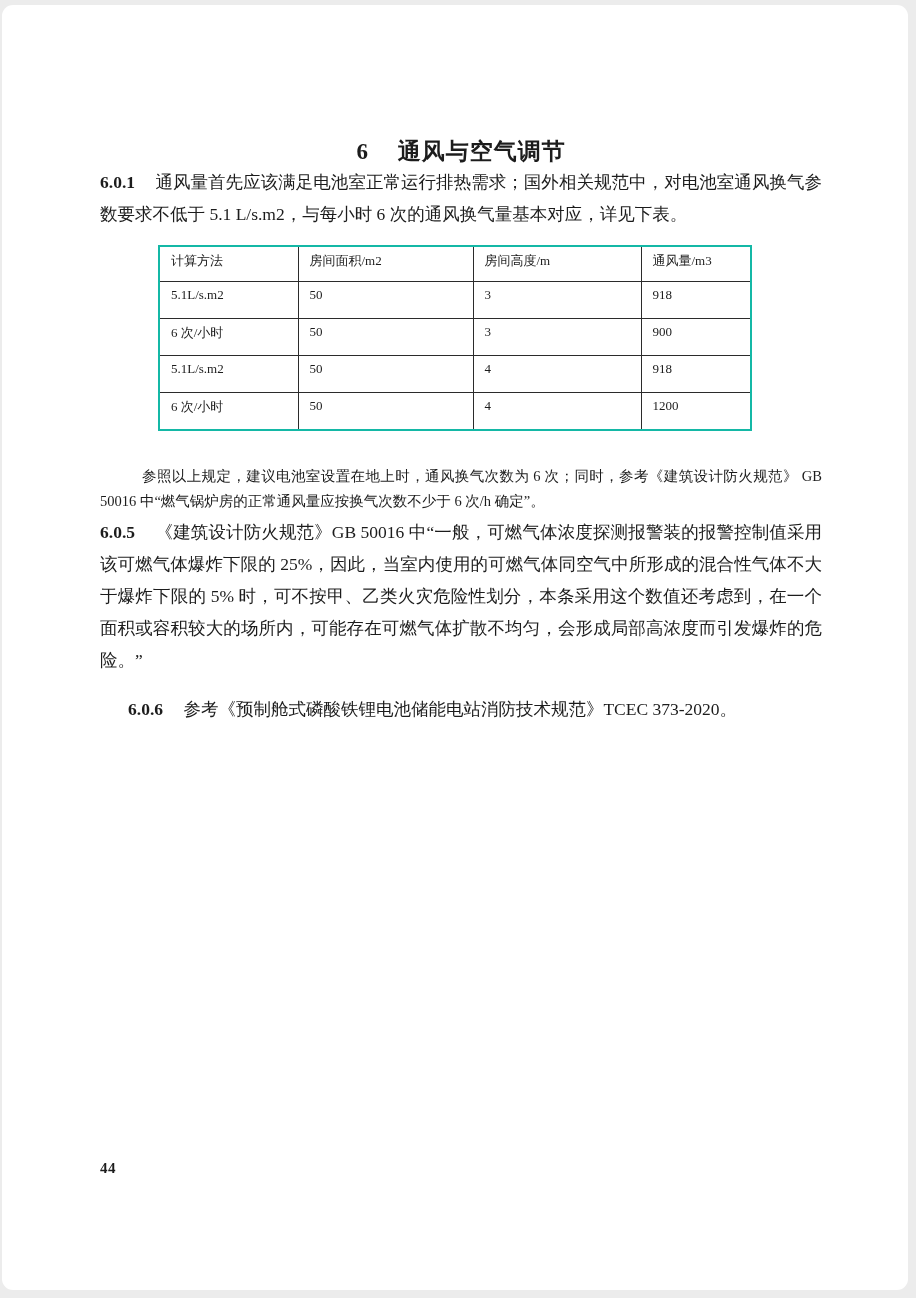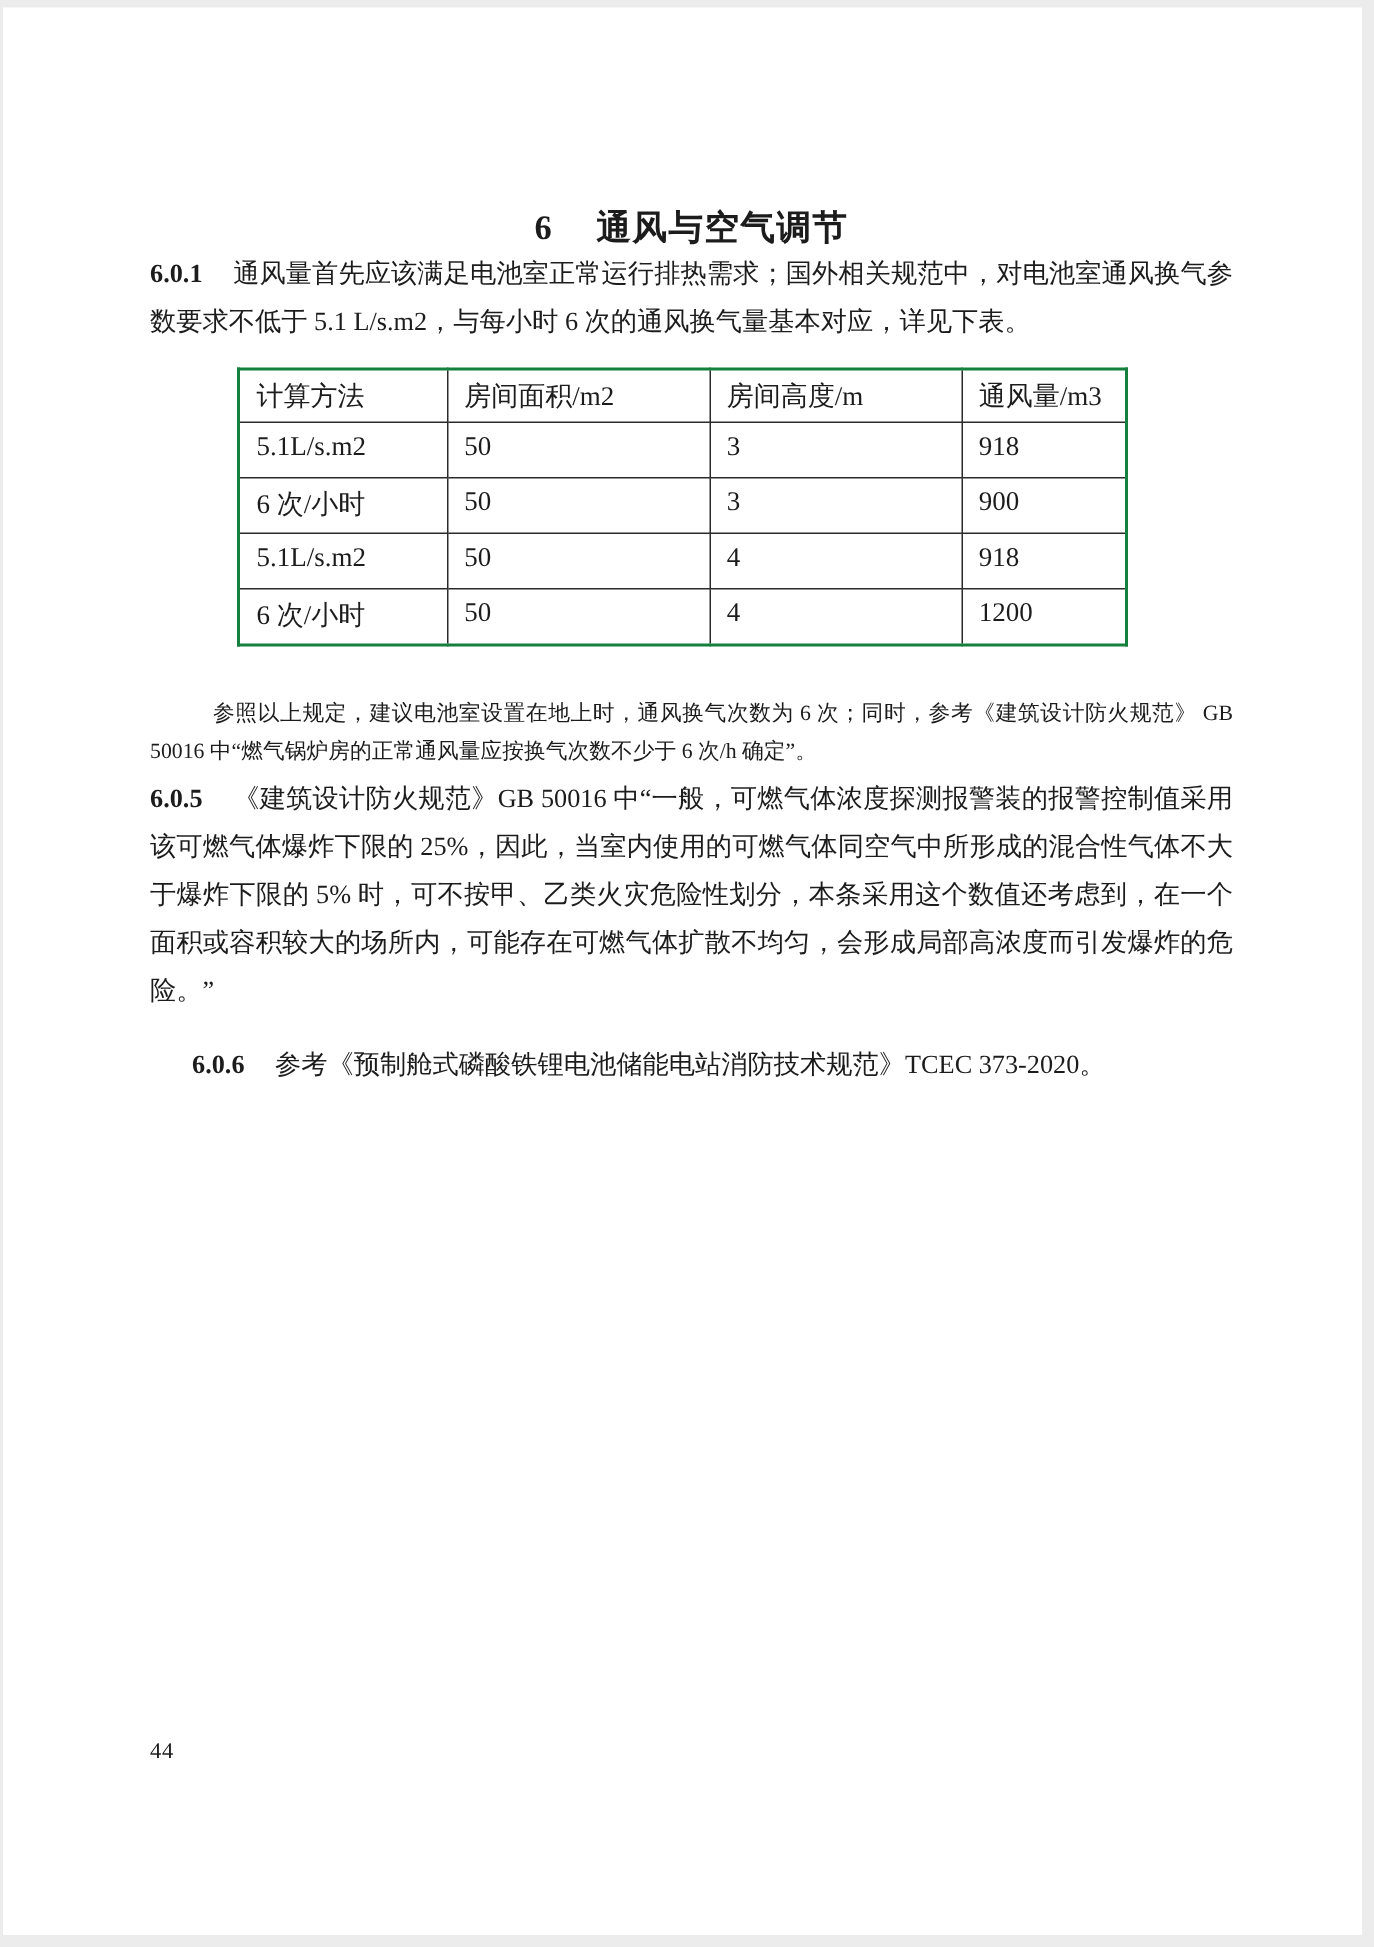--- a/index.html
+++ b/index.html
@@ -8,20 +8,21 @@
     overflow: hidden;
     background: #ececec;
     font-family: "Liberation Serif", serif;
   }
   .doc-page {
     position: absolute;
     left: 2px; top: 5px;
     width: 906px; height: 1285px;
     background: #ffffff;
     color: #1c1c1c;
+    border-radius: 11px;
   }
   .content {
     padding: 0 86px 0 98px;
   }
   .doc-title {
     margin: 0;
     padding-top: 133px;
     text-align: center;
     font-size: 23px;
     font-weight: bold;
@@ -38,22 +39,22 @@
   .para .label {
     font-weight: bold;
     margin-right: 16px;
   }
   .p601 { }
   .vent-table {
     border-collapse: collapse;
     margin: 15px 0 0 58px;
     width: 592px;
     table-layout: fixed;
-    font-size: 18px;
-    border: 2px solid #15803d;
+    font-size: 13px;
+    border: 2px solid #14b8a6;
   }
   .vent-table th, .vent-table td {
     border: 1px solid #2b2b2b;
     font-weight: normal;
     text-align: left;
     vertical-align: top;
     padding: 5px 4px 0 11px;
     overflow: hidden;
     white-space: nowrap;
   }
@@ -71,21 +72,21 @@
     text-align: justify;
   }
   .p602 { margin-top: 6px; }
   .p605 { margin-top: 2px; }
   .p606 { margin-top: 17px; margin-left: 28px; }
   .page-number {
     position: absolute;
     left: 98px;
     top: 1155px;
     font-size: 15px;
-    font-weight: normal;
+    font-weight: bold;
     letter-spacing: 0.5px;
   }
 </style>
 </head>
 <body>
 
 <div class="doc-page">
   <div class="content">
 
     <h1 class="doc-title">

